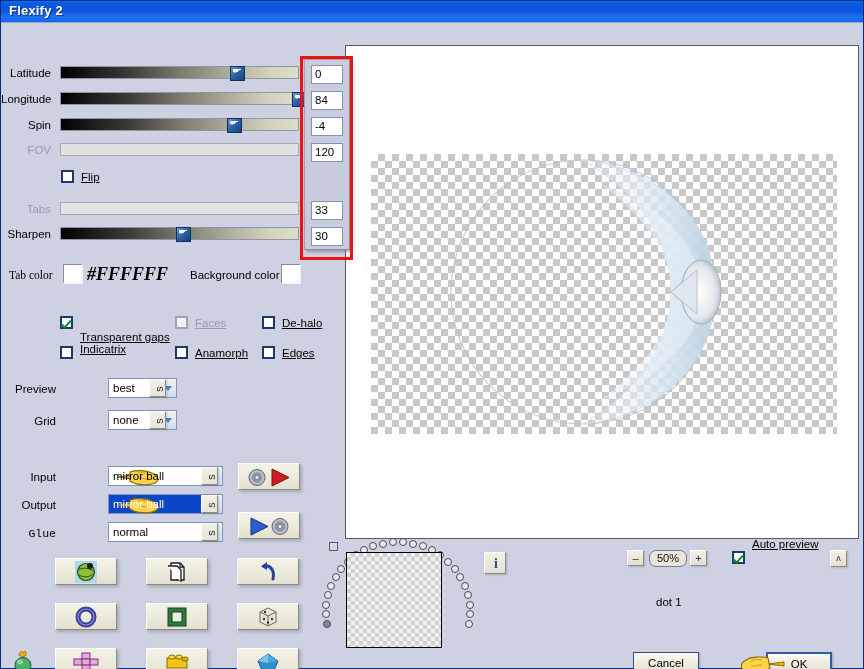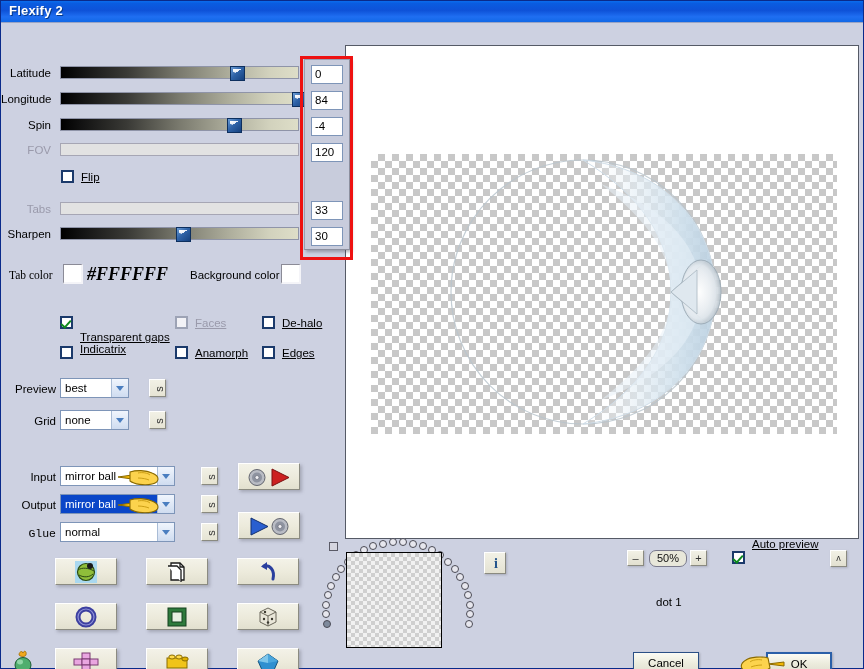--- a/index.html
+++ b/index.html
@@ -142,20 +142,21 @@
   .combo {
     position: absolute;
     height: 20px;
     background: #ffffff;
     border: 1px solid #7e95b8;
     font-size: 11.5px; color: #000;
     line-height: 18px;
     padding-left: 4px;
     overflow: hidden;
     white-space: nowrap;
+    margin-left: 48px;
   }
   .combo .arrowbtn {
     position: absolute; right: 0; top: 0;
     width: 17px; height: 18px;
     background: linear-gradient(to bottom, #f0f5fd 0%, #cfdcf0 100%);
     border-left: 1px solid #a9bcd6;
   }
   .combo .arrowbtn::after {
     content: "";
     position: absolute; left: 4px; top: 7px;

